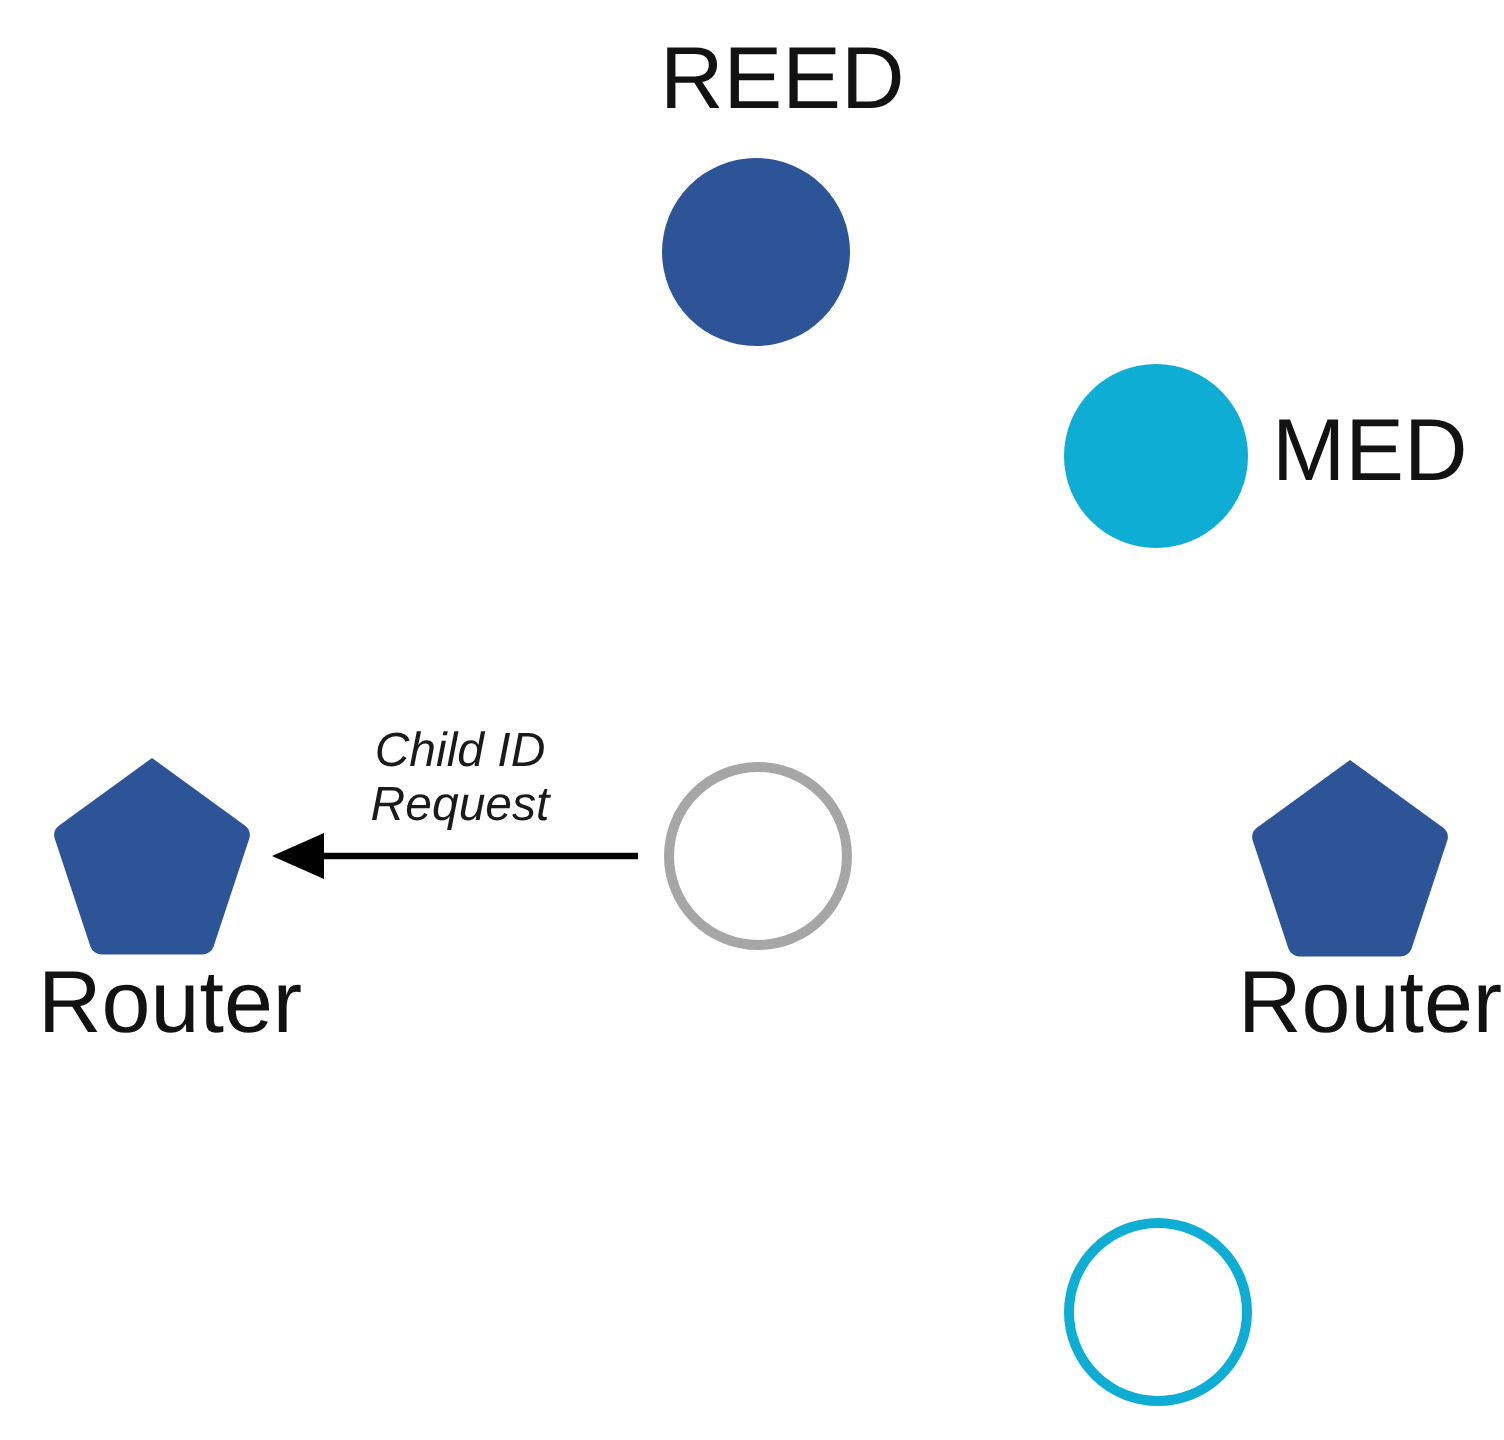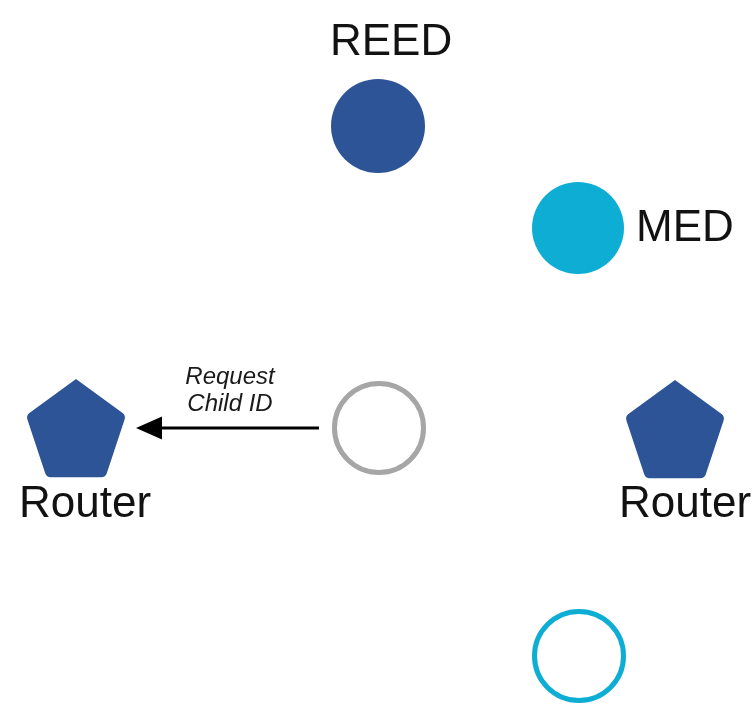--- a/index.html
+++ b/index.html
@@ -98,17 +98,17 @@
   <div class="node-label" id="label-reed">REED</div>
 
   <div class="node-label" id="label-med">MED</div>
 
   <div class="node-label" id="label-router-left">Router</div>
 
   <div class="node-label" id="label-router-right">Router</div>
 
 
   <div class="edge-label" id="label-child-id-request">
+    <div>Child ID</div>
     <div>Request</div>
-    <div>Child ID</div>
   </div>
 
 </div>
 
 </body></html>

